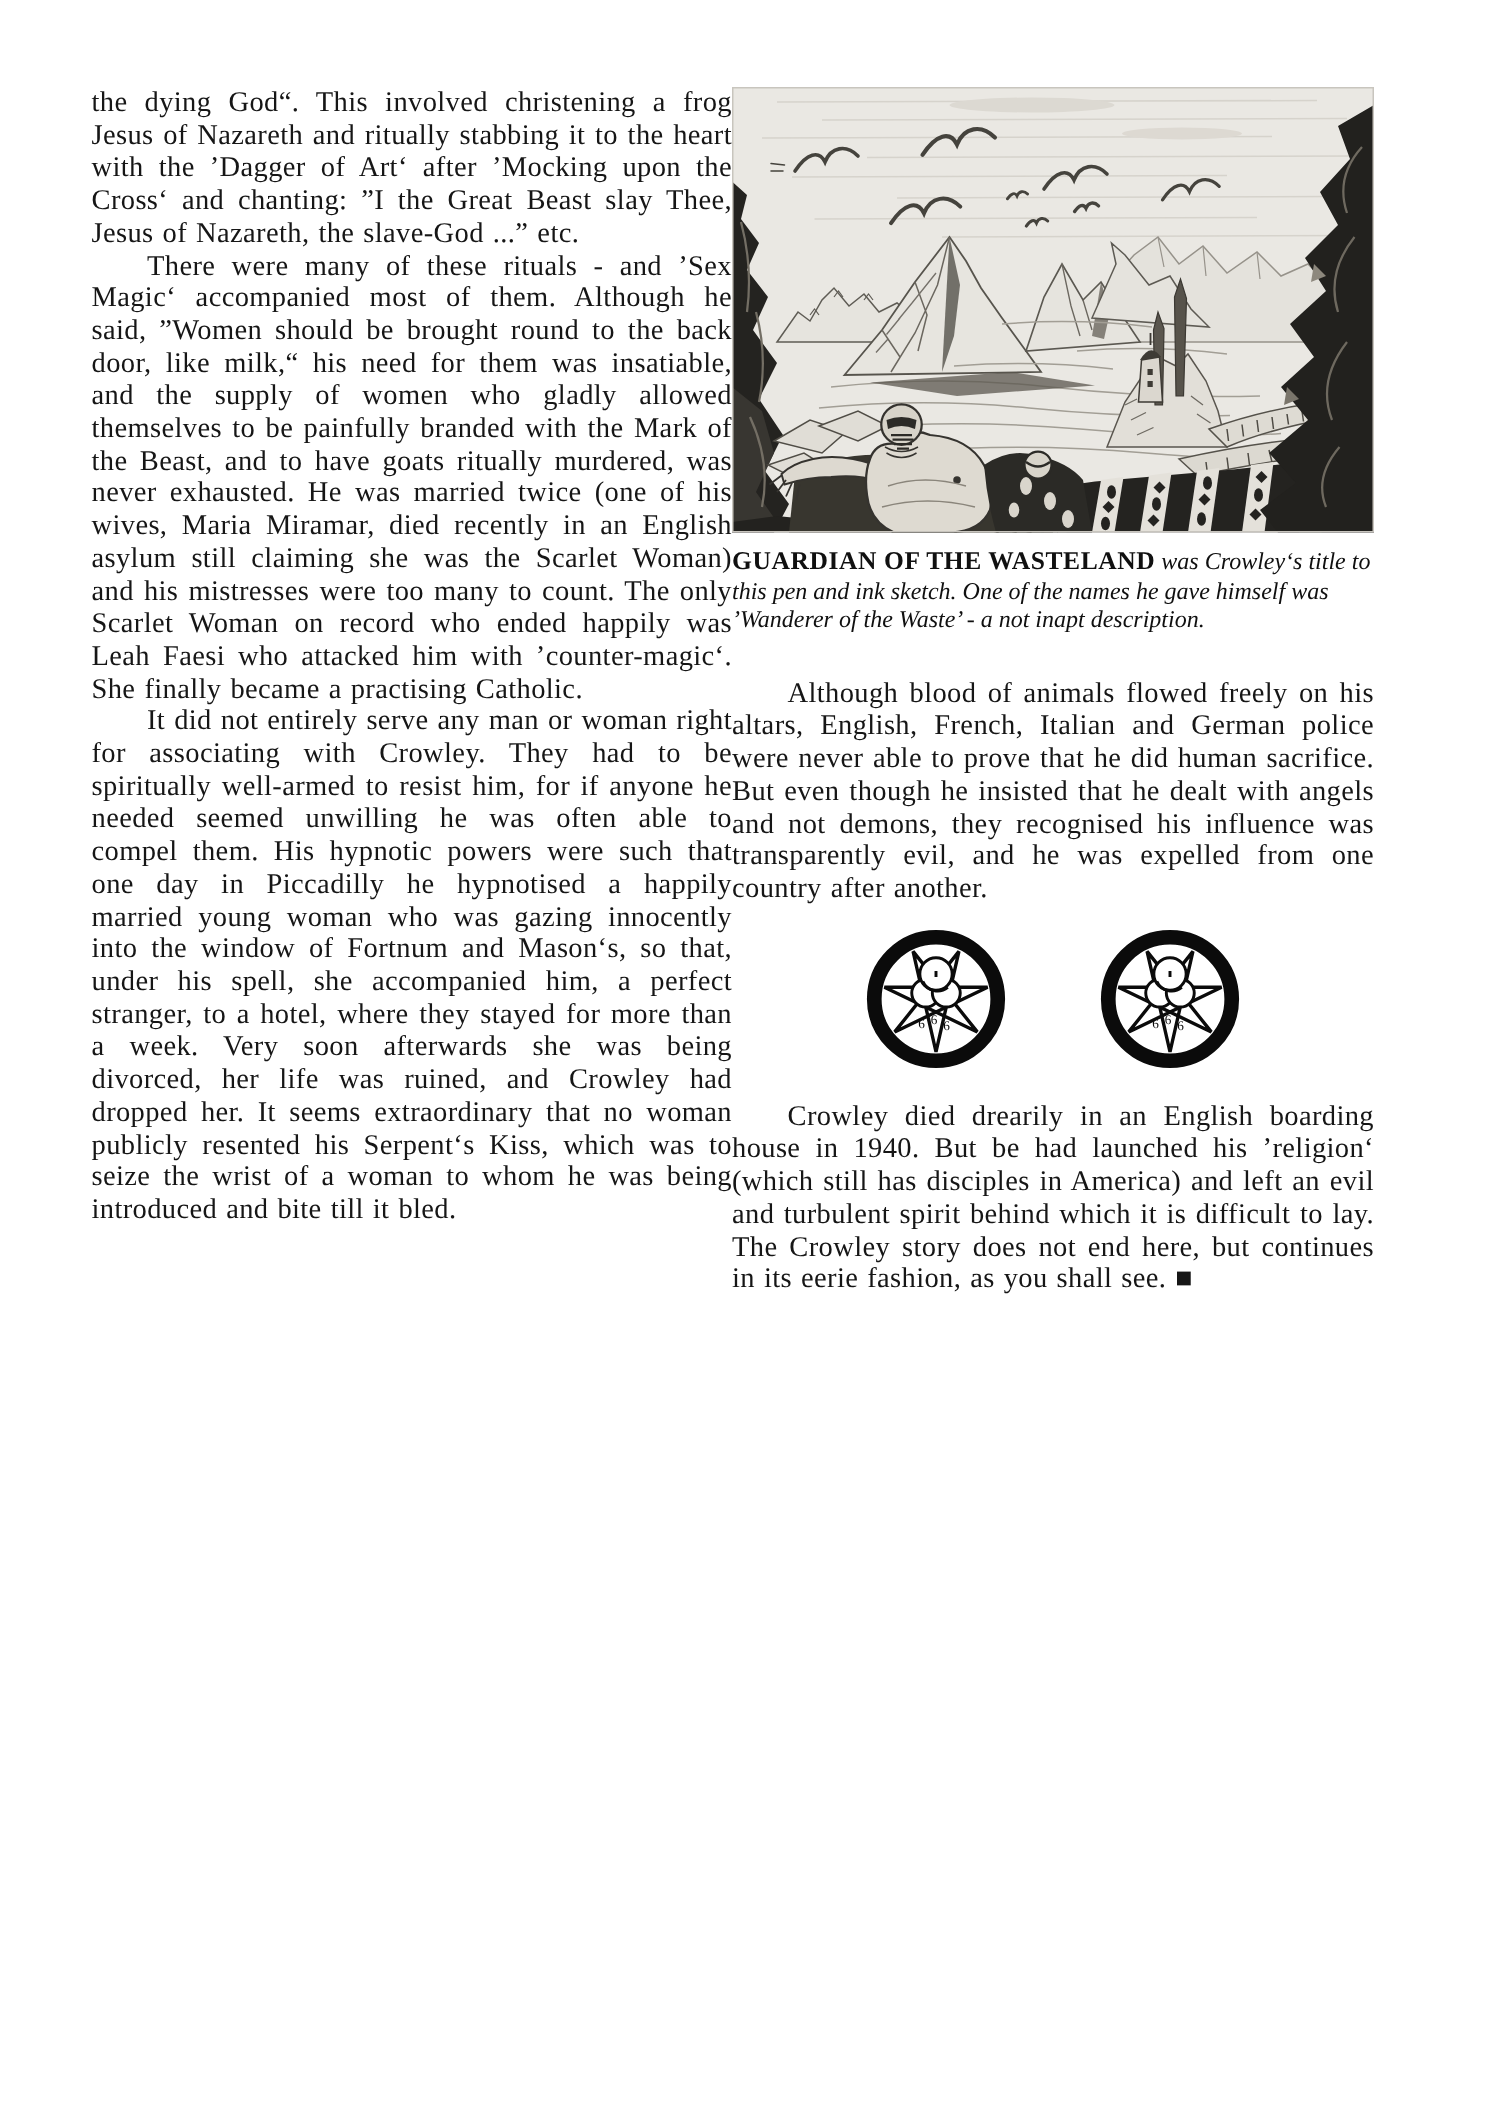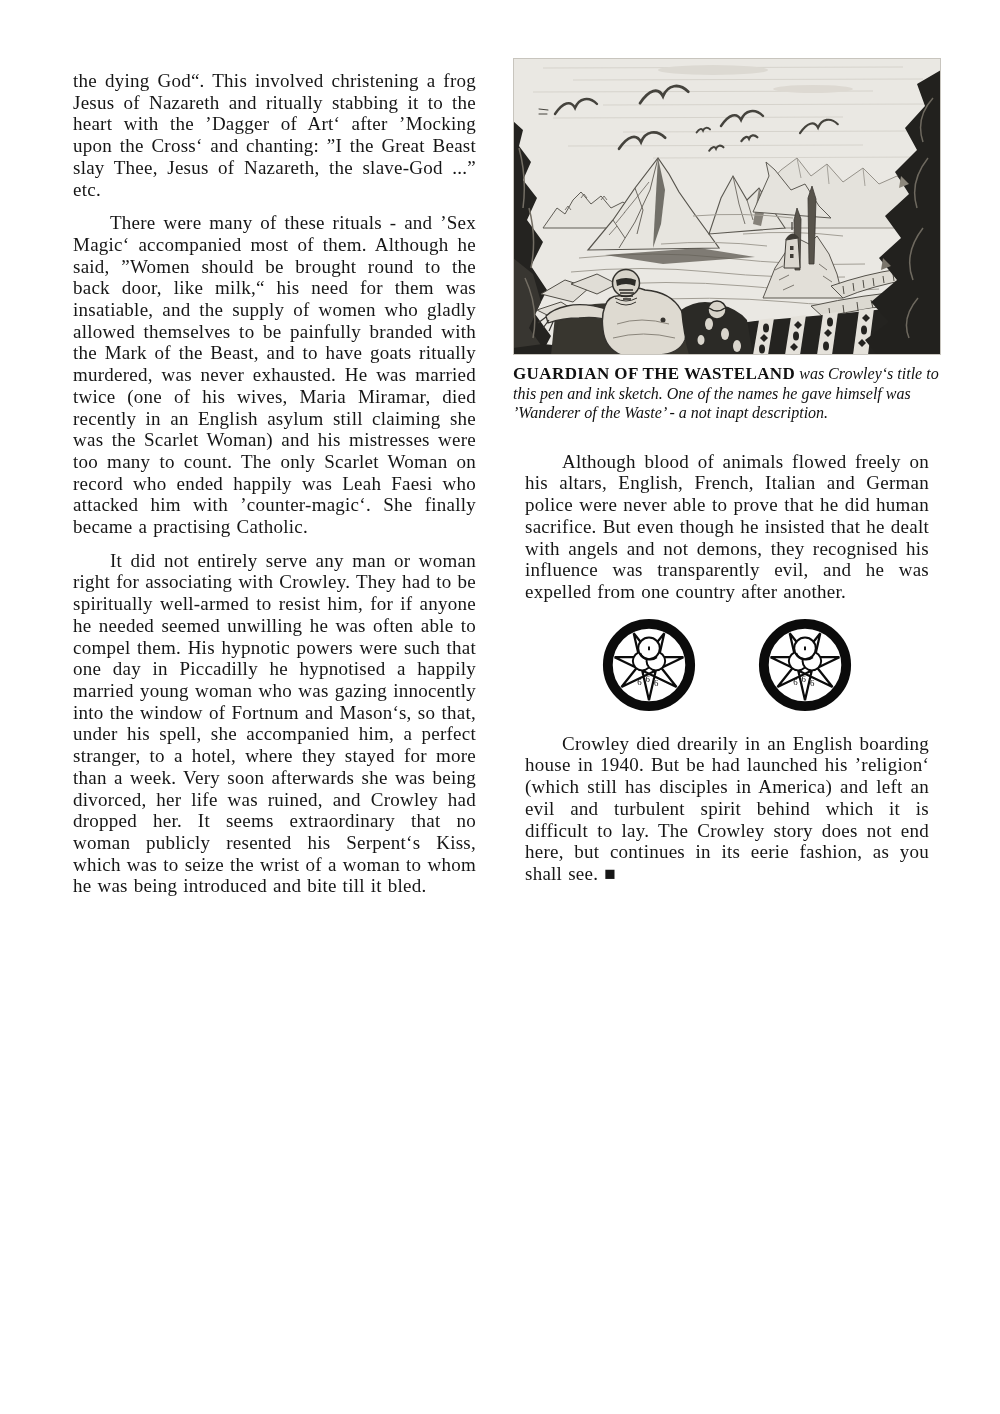--- a/index.html
+++ b/index.html
@@ -6,23 +6,23 @@
   .page{
     position:relative;
     width:1000px;height:1414px;
     background:#ffffff;
     font-family:"Liberation Serif", serif;
     color:#161616;
     overflow:hidden;
   }
   .col{position:absolute;top:58px;}
   .col-left{left:61px;width:427px;}
-  .col-right{left:513px;width:428px;}
+  .col-right{left:488px;width:428px;}
   .body-text p{
-    margin:12px;
+    margin:0;
     font-size:19px;
     line-height:21.7px;
     text-align:justify;
     letter-spacing:0.25px;
     word-spacing:1px;
   }
   .body-text p.indent{text-indent:37px;}
   .sketch{display:block;width:428px;height:297px;}
   .caption{
     margin-top:9px;

